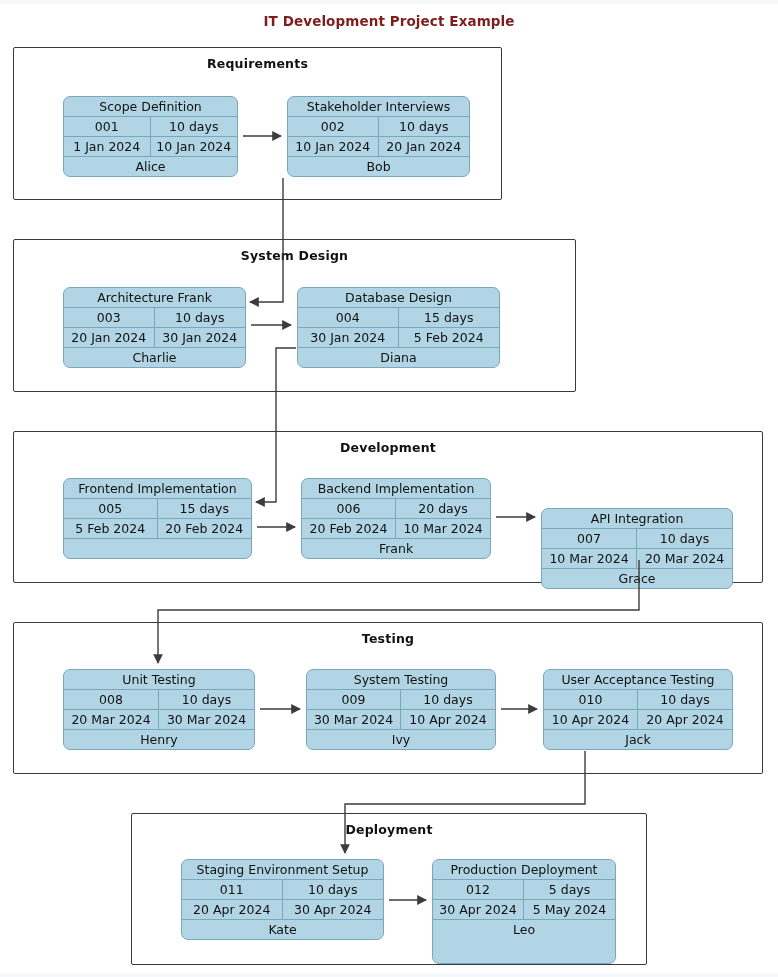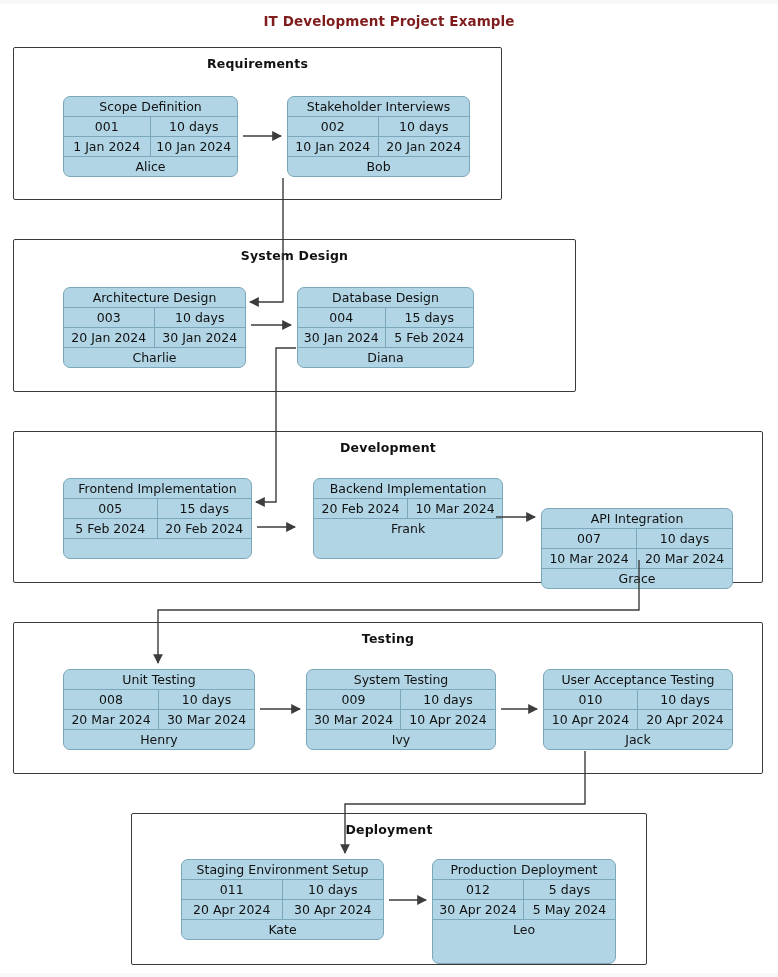--- a/index.html
+++ b/index.html
@@ -167,36 +167,36 @@
         <div class="cell full">Bob</div>
       </div>
   </div>
 
   <div class="group" style="left:13px; top:239px; width:563px; height:153px;">
     <div class="group-title">System Design</div>
   </div>
 
   <div class="node" style="left:63px; top:287px; width:183px; height:81px;">
     <div class="row r-name">
-        <div class="cell full">Architecture Design</div>
+        <div class="cell full">Architecture Frank</div>
       </div>
     <div class="row r-mid">
       <div class="cell half left">003</div>
       <div class="cell half">10 days</div>
     </div>
     <div class="row r-mid">
       <div class="cell half left">20 Jan 2024</div>
       <div class="cell half">30 Jan 2024</div>
     </div>
     <div class="row r-owner">
         <div class="cell full">Charlie</div>
       </div>
   </div>
 
-  <div class="node" style="left:297px; top:287px; width:177px; height:81px;">
+  <div class="node" style="left:297px; top:287px; width:203px; height:81px;">
     <div class="row r-name">
         <div class="cell full">Database Design</div>
       </div>
     <div class="row r-mid">
       <div class="cell half left">004</div>
       <div class="cell half">15 days</div>
     </div>
     <div class="row r-mid">
       <div class="cell half left">30 Jan 2024</div>
       <div class="cell half">5 Feb 2024</div>
@@ -217,24 +217,28 @@
     <div class="row r-mid">
       <div class="cell half left">005</div>
       <div class="cell half">15 days</div>
     </div>
     <div class="row r-mid">
       <div class="cell half left">5 Feb 2024</div>
       <div class="cell half">20 Feb 2024</div>
     </div>
   </div>
 
-  <div class="node" style="left:301px; top:478px; width:190px; height:81px;margin-left:12px;">
+  <div class="node" style="left:301px; top:478px; width:190px; height:81px;">
     <div class="row r-name">
         <div class="cell full">Backend Implementation</div>
       </div>
+    <div class="row r-mid">
+      <div class="cell half left">006</div>
+      <div class="cell half">20 days</div>
+    </div>
     <div class="row r-mid">
       <div class="cell half left">20 Feb 2024</div>
       <div class="cell half">10 Mar 2024</div>
     </div>
     <div class="row r-owner">
         <div class="cell full">Frank</div>
       </div>
   </div>
 
   <div class="node" style="left:541px; top:478px; width:192px; height:81px;margin-top:30px;">

